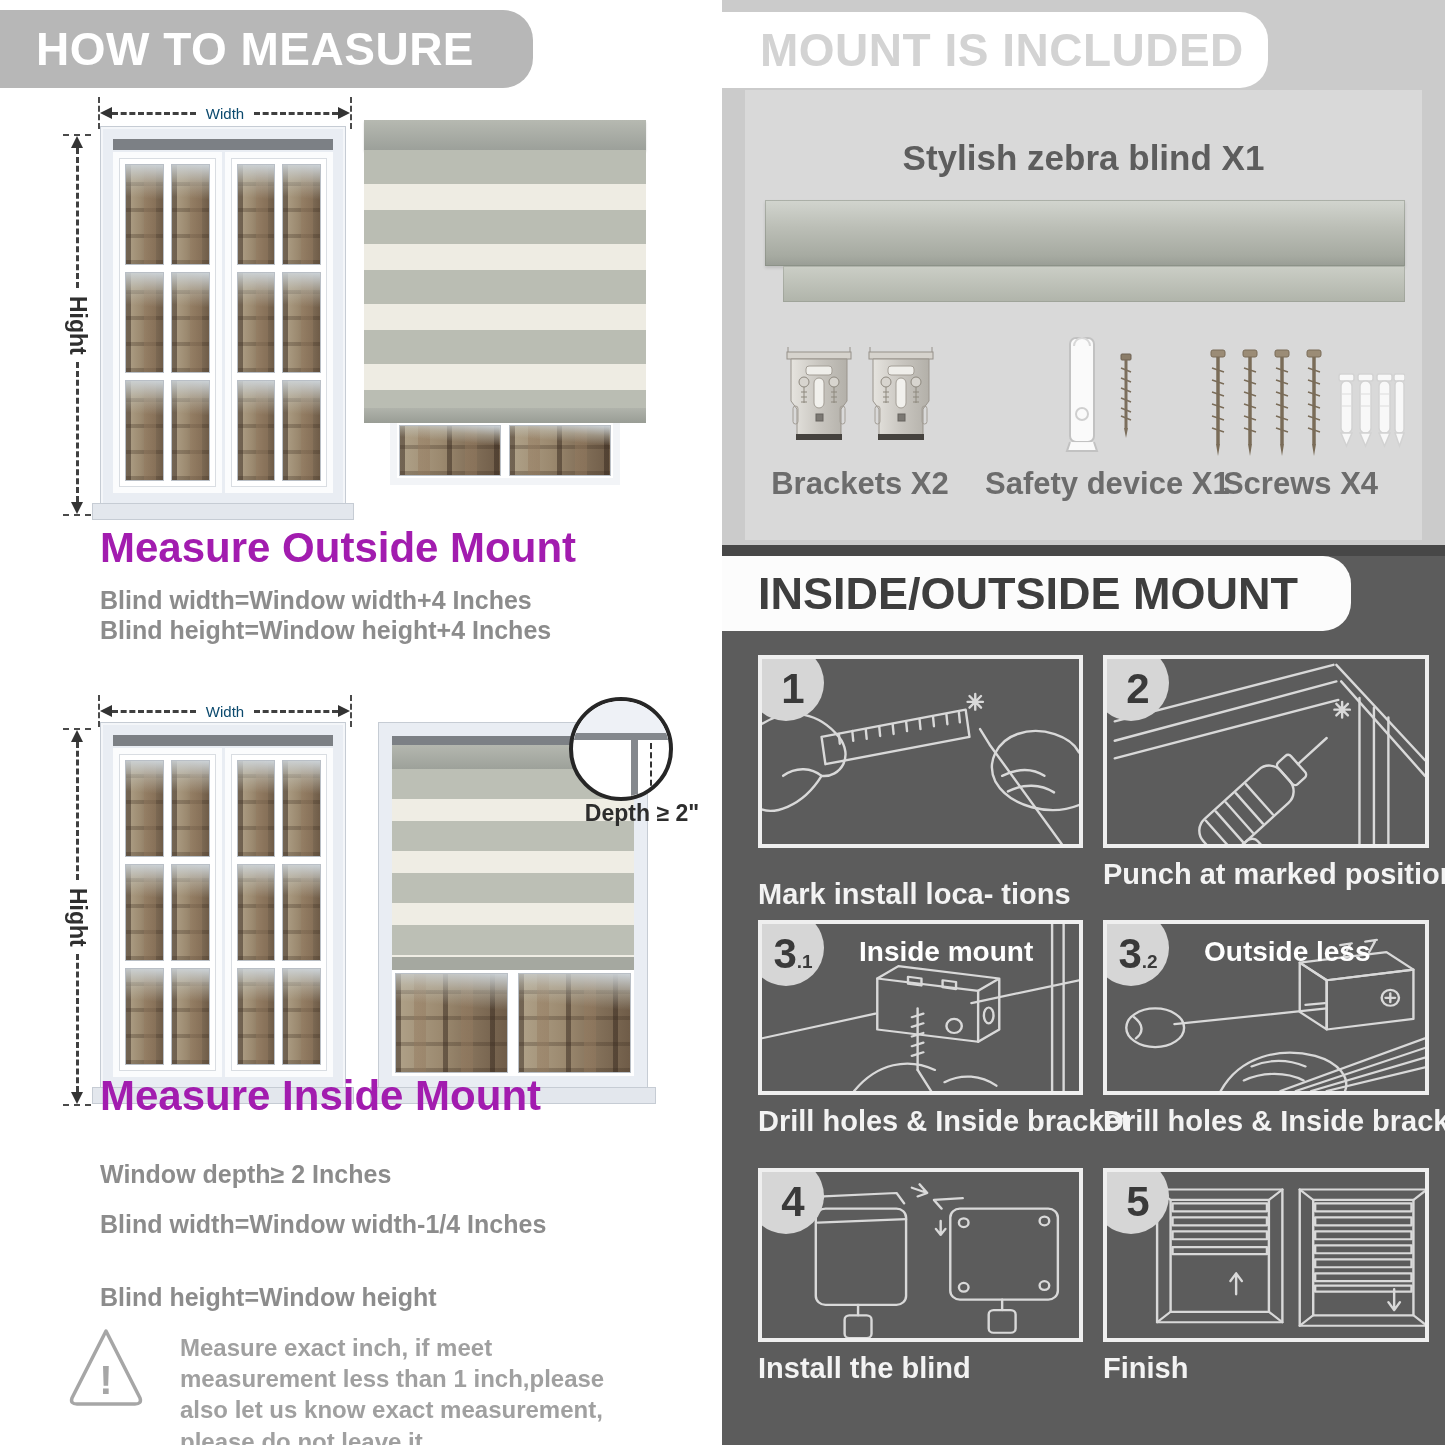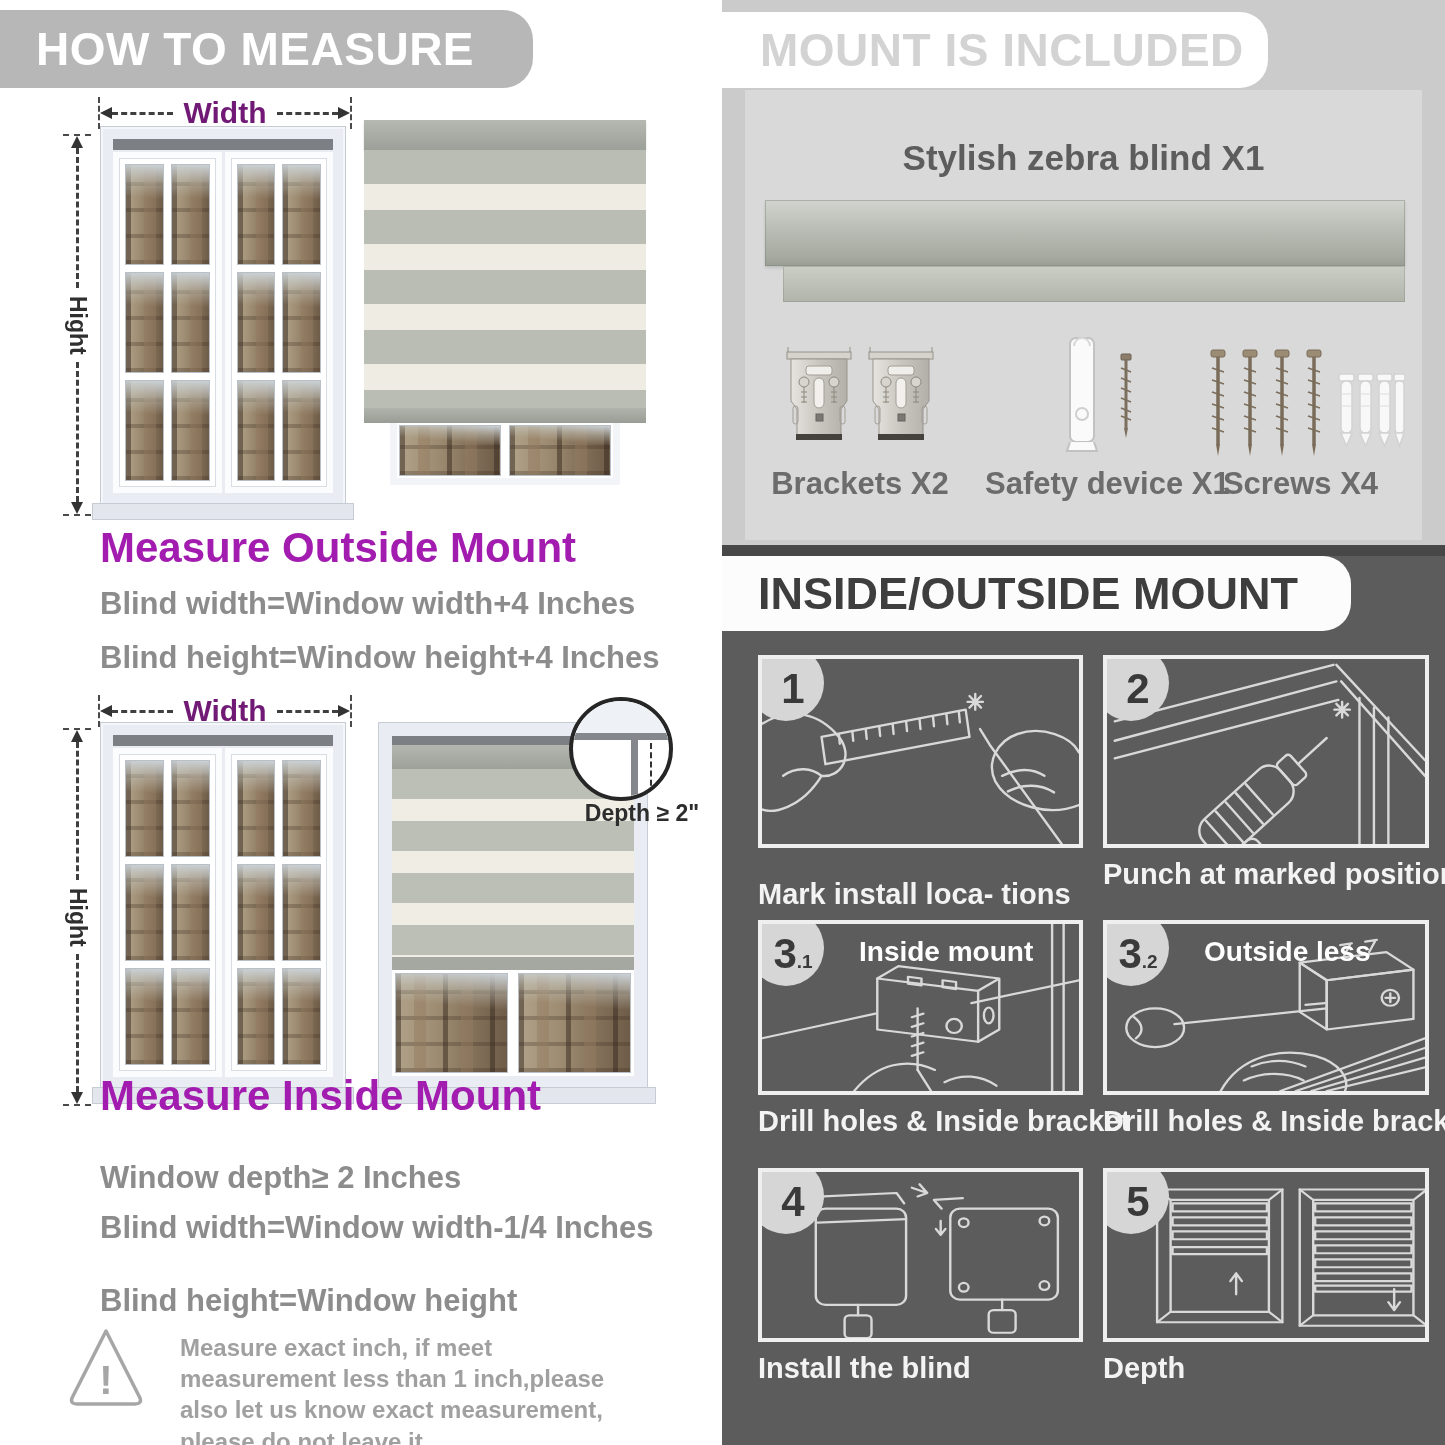--- a/index.html
+++ b/index.html
@@ -41,21 +41,21 @@
   .art .fill{fill:#c9c9c9;stroke:none;}
   .badge{position:absolute;top:-14px;left:-14px;width:76px;height:76px;border-radius:50%;background:#d6d6d6;
          display:flex;align-items:center;justify-content:center;box-sizing:border-box;padding:12px 0 0 14px;z-index:2;}
   .badge .num{font-size:42px;font-weight:800;color:#3a3a3a;line-height:1;}
   .badge .sub{font-size:19px;font-weight:800;color:#3a3a3a;margin-top:16px;}
   .stitle{position:absolute;left:97px;top:12px;font-size:28px;font-weight:700;color:#ffffff;white-space:nowrap;z-index:2;}
   .caption{position:absolute;font-size:29px;font-weight:700;color:#f3f3f3;white-space:nowrap;}
 
   
   .h-section{position:absolute;font-size:42px;font-weight:800;color:#a21caf;white-space:nowrap;}
-  .h-line{position:absolute;font-size:31px;font-weight:700;color:#8c8c8c;white-space:nowrap;}
+  .h-line{position:absolute;font-size:25px;font-weight:700;color:#8c8c8c;white-space:nowrap;}
 
   .window{position:absolute;background:#e9edf3;border:1px solid #c6ccd4;box-shadow:inset 0 0 0 2px #f4f6f9;
           padding:12px;box-sizing:border-box;}
   .win-track{height:11px;background:#7c8085;margin-bottom:2px;}
   .sashes{display:flex;gap:3px;background:#e9edf3;height:calc(100% - 13px);}
   .sash{flex:1;background:#fff;border:6px solid #fbfcfd;box-shadow:inset 0 0 0 1px #d9dde2;
         display:grid;grid-template-columns:1fr 1fr;grid-template-rows:1fr 1fr 1fr;gap:7px;padding:6px;box-sizing:border-box;}
   .photo{background-color:#8d7a64;border:1px solid #b9bfc6;
      background-image:
        linear-gradient(185deg, rgba(208,216,222,.95) 0%, rgba(203,205,196,.45) 18%, rgba(0,0,0,0) 34%),
@@ -64,21 +64,21 @@
        linear-gradient(90deg,#b0a289 0%,#9c8a70 40%,#84715a 70%,#6f5c48 100%);}
   .win-sill{position:absolute;left:-9px;right:-9px;bottom:-15px;height:15px;background:#e3e7ed;border:1px solid #c6ccd4;}
 
   
   .dimh{position:absolute;display:flex;align-items:center;}
   .dimh .end{width:0;height:32px;border-left:2px dashed #4a4a4a;}
   .dimh .ah{width:0;height:0;border-top:6px solid transparent;border-bottom:6px solid transparent;}
   .dimh .ah.l{border-right:12px solid #333;}
   .dimh .ah.r{border-left:12px solid #333;}
   .dimh .dash{flex:1;height:0;border-top:3px dashed #3f3f3f;}
-  .dimh .lbl{font-size:30px;font-weight:700;color:#701a75;padding:0 10px;white-space:nowrap;}
+  .dimh .lbl{font-size:15px;font-weight:400;color:#0c4a6e;padding:0 10px;white-space:nowrap;}
   .dimv{position:absolute;display:flex;flex-direction:column;align-items:center;}
   .dimv .end{height:0;width:28px;border-top:2px dashed #4a4a4a;}
   .dimv .av{width:0;height:0;border-left:6px solid transparent;border-right:6px solid transparent;}
   .dimv .av.u{border-bottom:12px solid #333;}
   .dimv .av.d{border-top:12px solid #333;}
   .dimv .dash{flex:1;width:0;border-left:3px dashed #3f3f3f;}
   .dimv .lbl{font-size:23px;font-weight:700;color:#2f2f2f;padding:8px 0;writing-mode:vertical-rl;white-space:nowrap;}
 
   
   .head{height:30px;background:linear-gradient(180deg,#b6b9b1,#9ca09a);box-shadow:0 2px 2px rgba(0,0,0,.15);}
@@ -163,21 +163,21 @@
     <div class="fabric-a"></div>
     <div class="brail"></div>
     <div class="underwin">
       <div class="upane photo"></div>
       <div class="upane photo"></div>
     </div>
   </div>
 
   <div class="h-section" style="left:100px;top:524px;">Measure Outside Mount</div>
   <div class="h-line" style="left:100px;top:586px;">Blind width=Window width+4 Inches</div>
-  <div class="h-line" style="left:100px;top:640px;">Blind height=Window height+4 Inches</div>
+  <div class="h-line" style="left:100px;top:616px;">Blind height=Window height+4 Inches</div>
 
   <div class="dimh" style="left:98px;top:694px;width:254px;height:34px;">
     <span class="end"></span>
     <span class="ah l"></span>
     <span class="dash"></span>
     <span class="lbl">Width</span>
     <span class="dash"></span>
     <span class="ah r"></span>
     <span class="end"></span>
   </div>
@@ -489,15 +489,15 @@
         <rect x="216" y="100" width="100" height="9"></rect>
           <rect x="216" y="116" width="100" height="9"></rect>
         <rect x="216" y="130" width="100" height="7"></rect>
       </g>
       <path d="M298,134 V158 M298,158 l-6,-9 M298,158 l6,-9" stroke="#c9c9c9" stroke-width="3.5"></path>
     </svg>
     <div class="badge">
       <span class="num">5</span>
     </div>
   </div>
-  <div class="caption" style="left:1103px;top:1352px;">Depth</div>
+  <div class="caption" style="left:1103px;top:1352px;">Finish</div>
 
 </div>
 
 </body></html>

